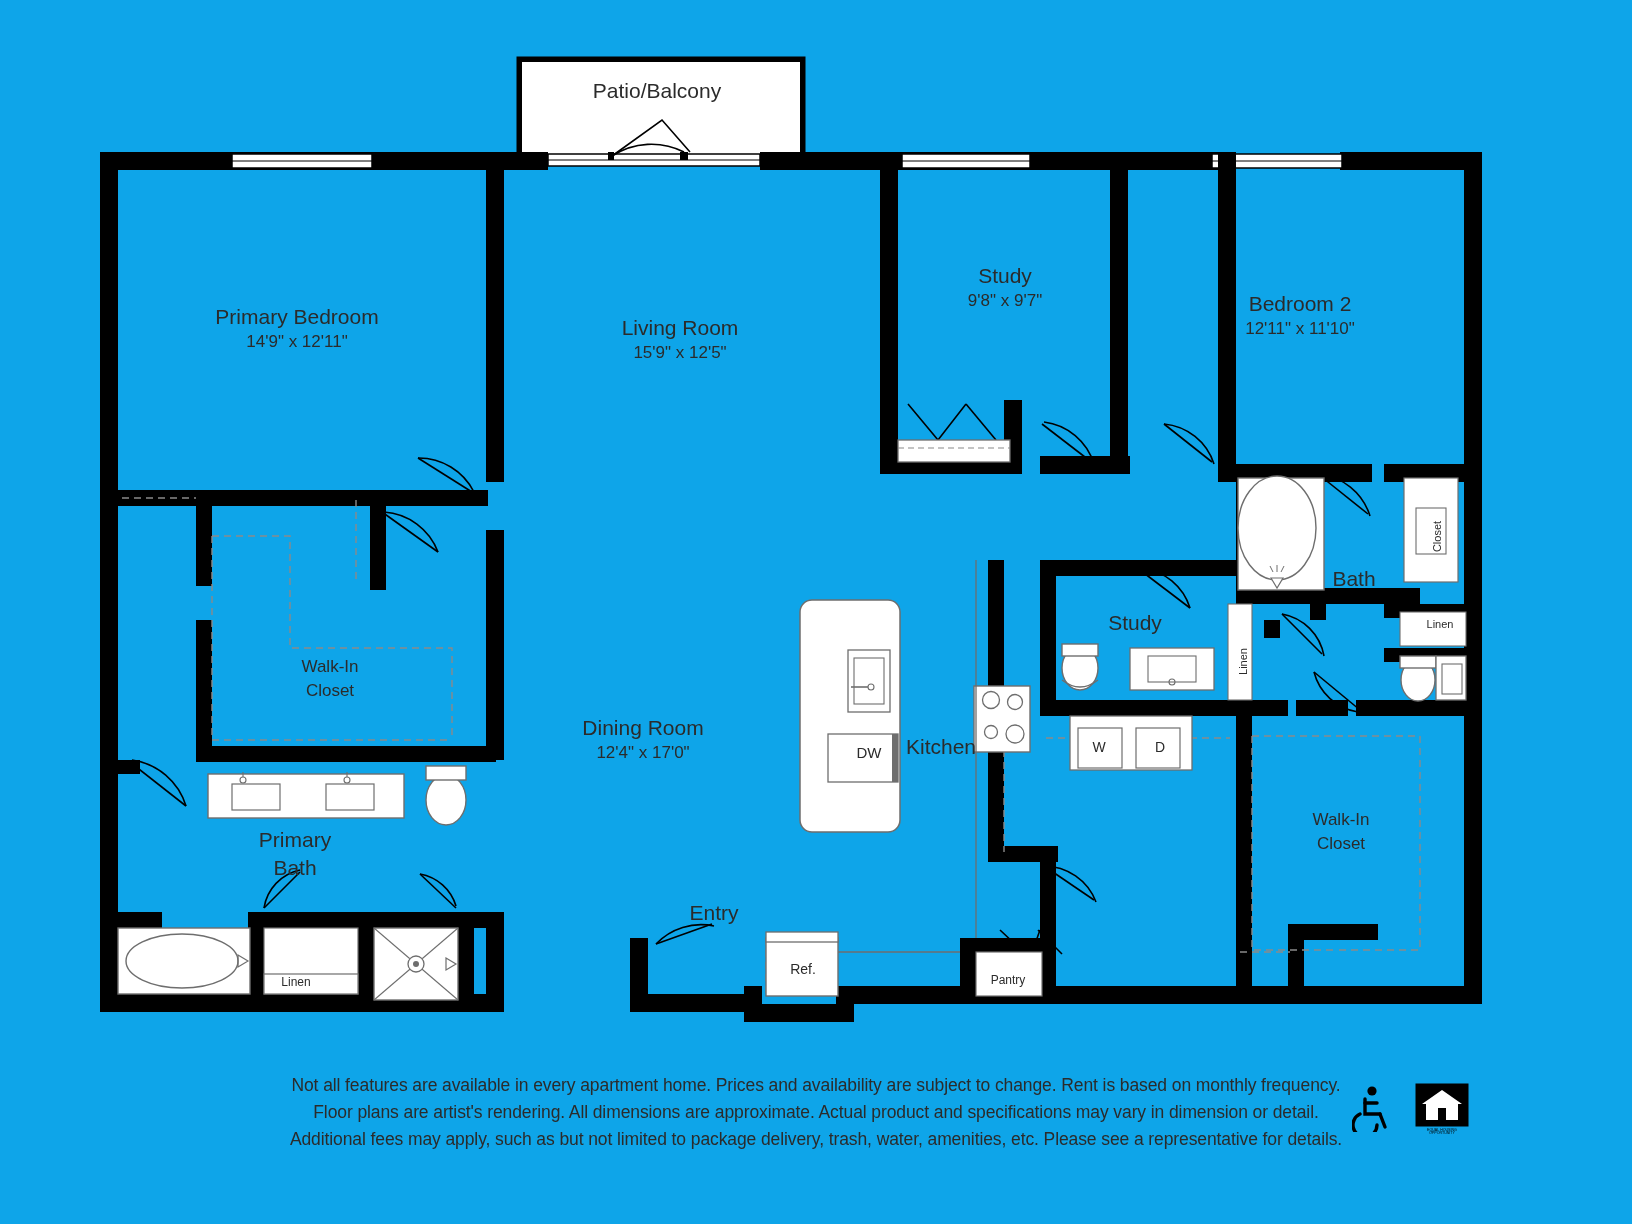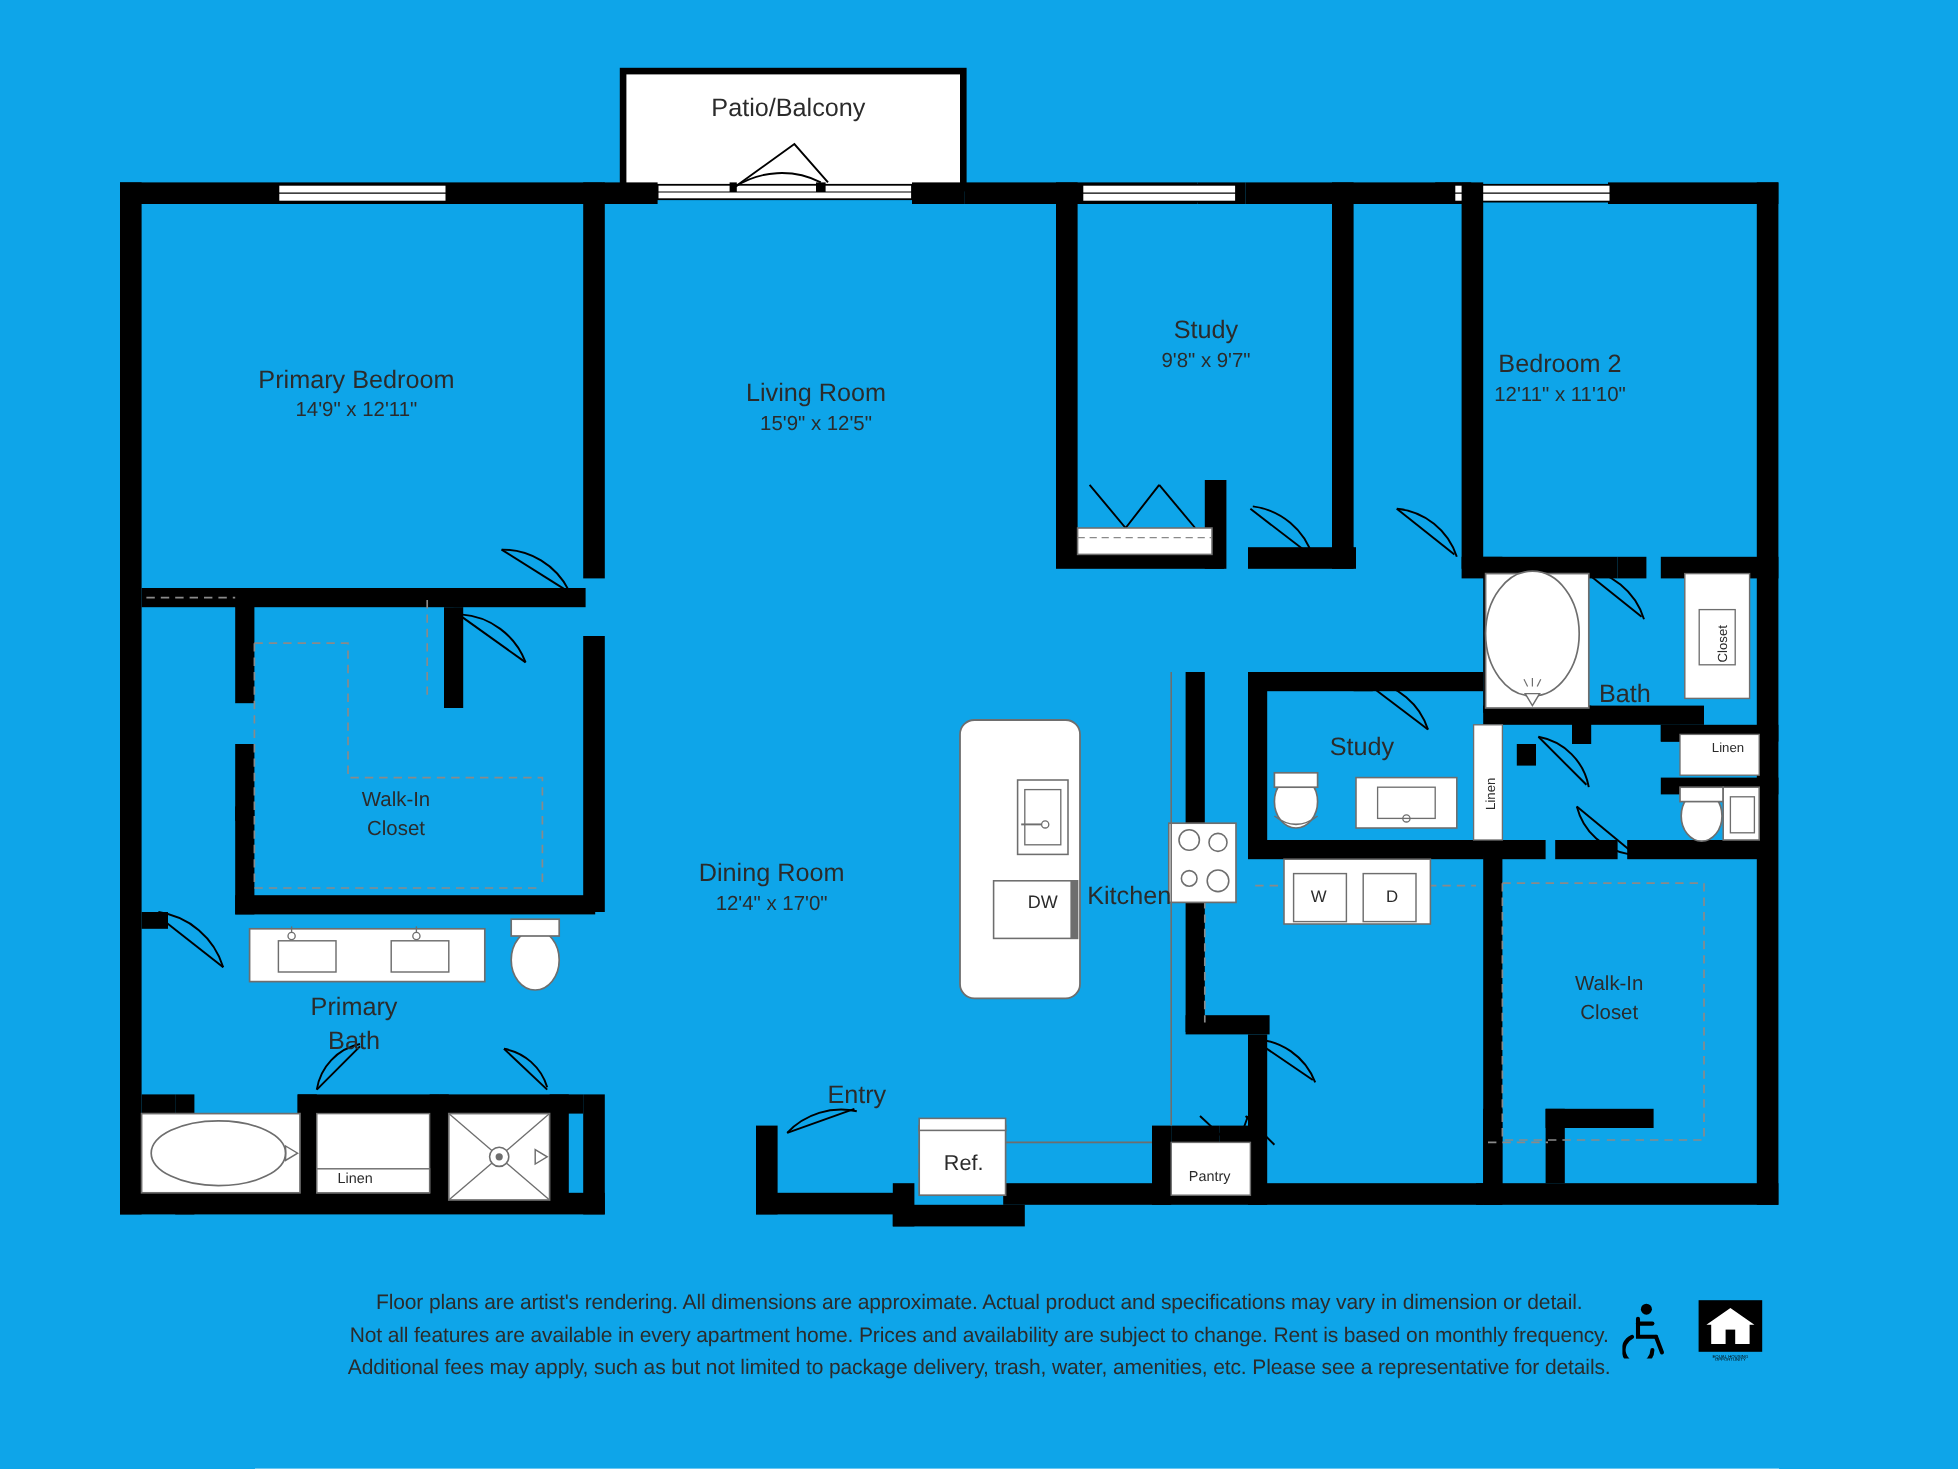--- a/index.html
+++ b/index.html
@@ -413,33 +413,33 @@
         <div>Primary</div>
         <div>Bath</div>
       </div>
       <div style="position: absolute; left: 1341px; top: 808px; transform: translateX(-50%); text-align: center; white-space: nowrap; color: rgb(43, 43, 43); font-size: 17px; line-height: 24px;">
         <div>Walk-In</div>
         <div>Closet</div>
       </div>
     </div>
   <div id="fixture-labels">
       <div style="position: absolute; left: 869px; top: 744px; transform: translate(-50%, 0px); white-space: nowrap; color: rgb(43, 43, 43); font-size: 15px; line-height: 17px;">DW</div>
-      <div style="position: absolute; left: 803px; top: 960px; transform: translate(-50%, 0px); white-space: nowrap; color: rgb(43, 43, 43); font-size: 18px; line-height: 18px;">Ref.</div>
+      <div style="position: absolute; left: 803px; top: 960px; transform: translate(-50%, 0px); white-space: nowrap; color: rgb(43, 43, 43); font-size: 14px; line-height: 18px;">Ref.</div>
       <div style="position: absolute; left: 1008px; top: 972px; transform: translate(-50%, 0px); white-space: nowrap; color: rgb(43, 43, 43); font-size: 12px; line-height: 16px;">Pantry</div>
       <div style="position: absolute; left: 1099px; top: 738px; transform: translate(-50%, 0px); white-space: nowrap; color: rgb(43, 43, 43); font-size: 14px; line-height: 18px;">W</div>
       <div style="position: absolute; left: 1160px; top: 738px; transform: translate(-50%, 0px); white-space: nowrap; color: rgb(43, 43, 43); font-size: 14px; line-height: 18px;">D</div>
       <div style="position: absolute; left: 296px; top: 974px; transform: translate(-50%, 0px); white-space: nowrap; color: rgb(43, 43, 43); font-size: 12px; line-height: 16px;">Linen</div>
       <div style="position: absolute; left: 1243px; top: 654px; transform: translate(-50%, 0px) rotate(-90deg); white-space: nowrap; color: rgb(43, 43, 43); font-size: 11px; line-height: 15px;">Linen</div>
       <div style="position: absolute; left: 1440px; top: 617px; transform: translate(-50%, 0px); white-space: nowrap; color: rgb(43, 43, 43); font-size: 11px; line-height: 15px;">Linen</div>
       <div style="position: absolute; left: 1437px; top: 529px; transform: translate(-50%, 0px) rotate(-90deg); white-space: nowrap; color: rgb(43, 43, 43); font-size: 11px; line-height: 15px;">Closet</div>
     </div>
 
   <div class="footer">
+    <div class="footer-line">Not all features are available in every apartment home. Prices and availability are subject to change. Rent is based on monthly frequency.</div>
     <div class="footer-line">Floor plans are artist's rendering. All dimensions are approximate. Actual product and specifications may vary in dimension or detail.</div>
-    <div class="footer-line">Not all features are available in every apartment home. Prices and availability are subject to change. Rent is based on monthly frequency.</div>
     <div class="footer-line">Additional fees may apply, such as but not limited to package delivery, trash, water, amenities, etc. Please see a representative for details.</div>
   </div>
 
   <div class="badges">
     <svg class="badge-access" width="44" height="48" viewBox="0 0 44 48">
       <g fill="none" stroke="#000000" stroke-width="3.4" stroke-linecap="round">
         <circle cx="20" cy="7" r="4.6" fill="#000000" stroke="none"></circle>
         <path d="M13 15 L13 30 L28 30"></path>
         <path d="M13 19 L25 19"></path>
         <path d="M28 30 L33 43"></path>

